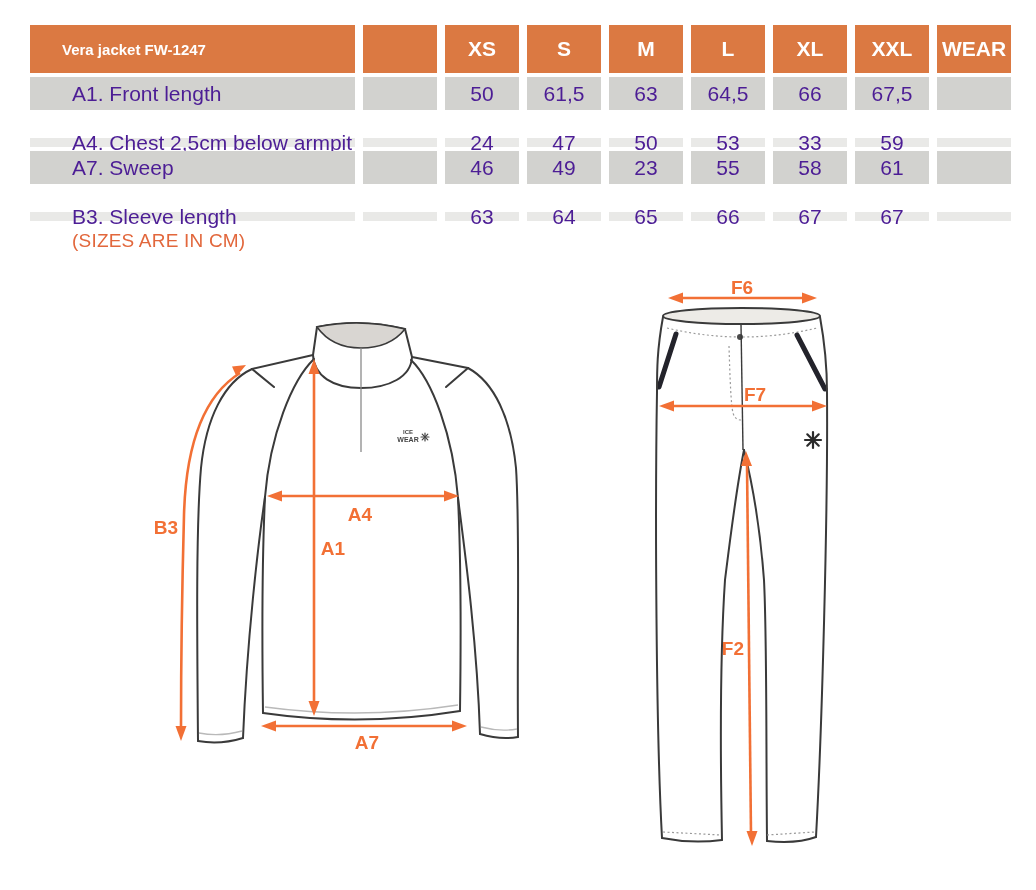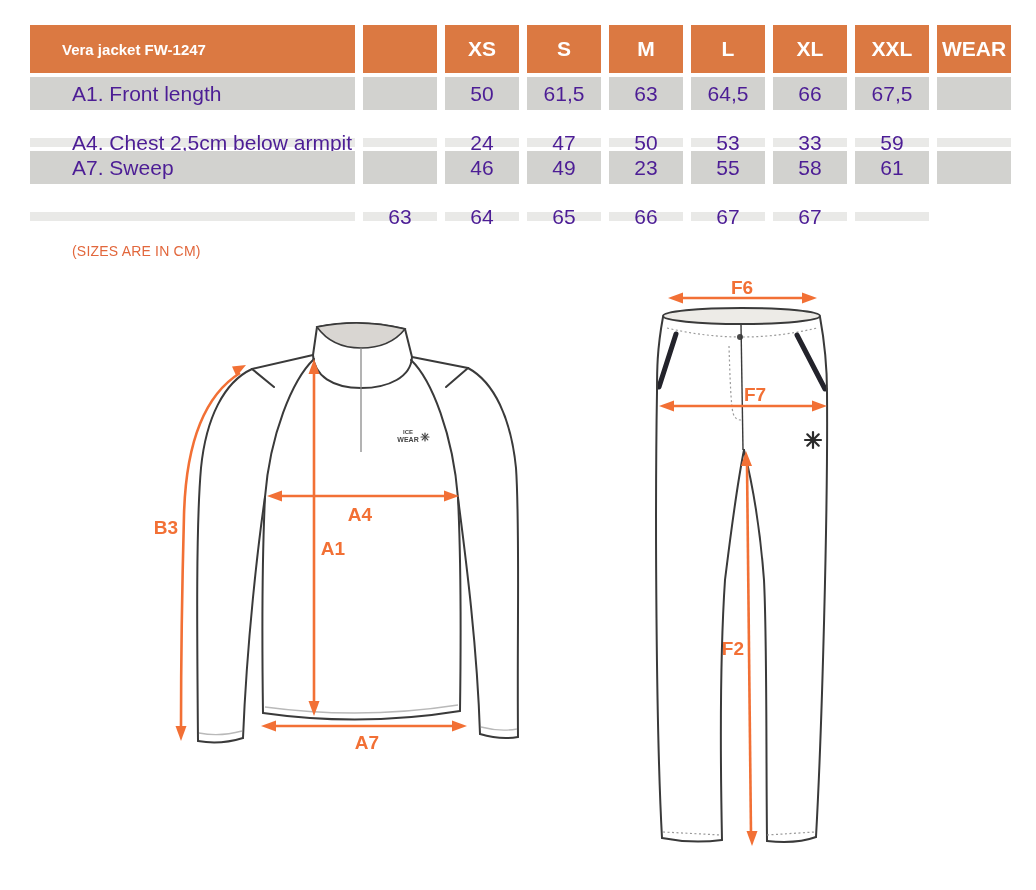--- a/index.html
+++ b/index.html
@@ -13,22 +13,22 @@
     column-gap:8px; row-gap:4px; }
   .cell { display:flex; align-items:center; justify-content:center;
           font-size:21px; box-sizing:border-box; }
   .hcell { background:#DB7942; color:#ffffff; font-weight:bold; }
   .title-cell { justify-content:flex-start; padding-left:32px; font-size:15px; }
   .label-cell { justify-content:flex-start; padding-left:42px; }
   .dcell { color:#4c1d95; }
   .row-dark  { background:#D2D2CF; }
   .row-light { background:#E9E9E7;margin-top:24px; }
 
-  .cm-note { position:absolute; left:72px; top:243px; color:#E2673C;
-             font-size:14px; letter-spacing:0.2px; }
+  .cm-note { position:absolute; left:72px; top:230px; color:#E2673C;
+             font-size:19px; letter-spacing:0.2px; }
 
   
   .jacket-svg { position:absolute; left:140px; top:300px; }
   .pants-svg  { position:absolute; left:630px; top:280px; }
   .outline { fill:none; stroke:#3a3a3a; stroke-width:2; stroke-linecap:round; stroke-linejoin:round; }
   .thin    { fill:none; stroke:#8a8a8a; stroke-width:1.3; }
   .stitch  { fill:none; stroke:#b9b9b9; stroke-width:1.4; }
   .dashed  { fill:none; stroke:#9a9a9a; stroke-width:1.2; stroke-dasharray:2 2.5; }
   .arrow-line { fill:none; stroke:#F27035; stroke-width:2.6; }
   .arrow-head { fill:#F27035; stroke:none; }
@@ -75,20 +75,21 @@
   <div class="cell dcell row-dark label-cell">A7. Sweep</div>
   <div class="cell dcell row-dark"></div>
   <div class="cell dcell row-dark">46</div>
   <div class="cell dcell row-dark">49</div>
   <div class="cell dcell row-dark">23</div>
   <div class="cell dcell row-dark">55</div>
   <div class="cell dcell row-dark">58</div>
   <div class="cell dcell row-dark">61</div>
   <div class="cell dcell row-dark"></div>
 
+  <div class="cell dcell row-light label-cell">B3. Sleeve length</div>
   <div class="cell dcell row-light"></div>
   <div class="cell dcell row-light">63</div>
   <div class="cell dcell row-light">64</div>
   <div class="cell dcell row-light">65</div>
   <div class="cell dcell row-light">66</div>
   <div class="cell dcell row-light">67</div>
   <div class="cell dcell row-light">67</div>
   <div class="cell dcell row-light"></div>
 </div>
 

